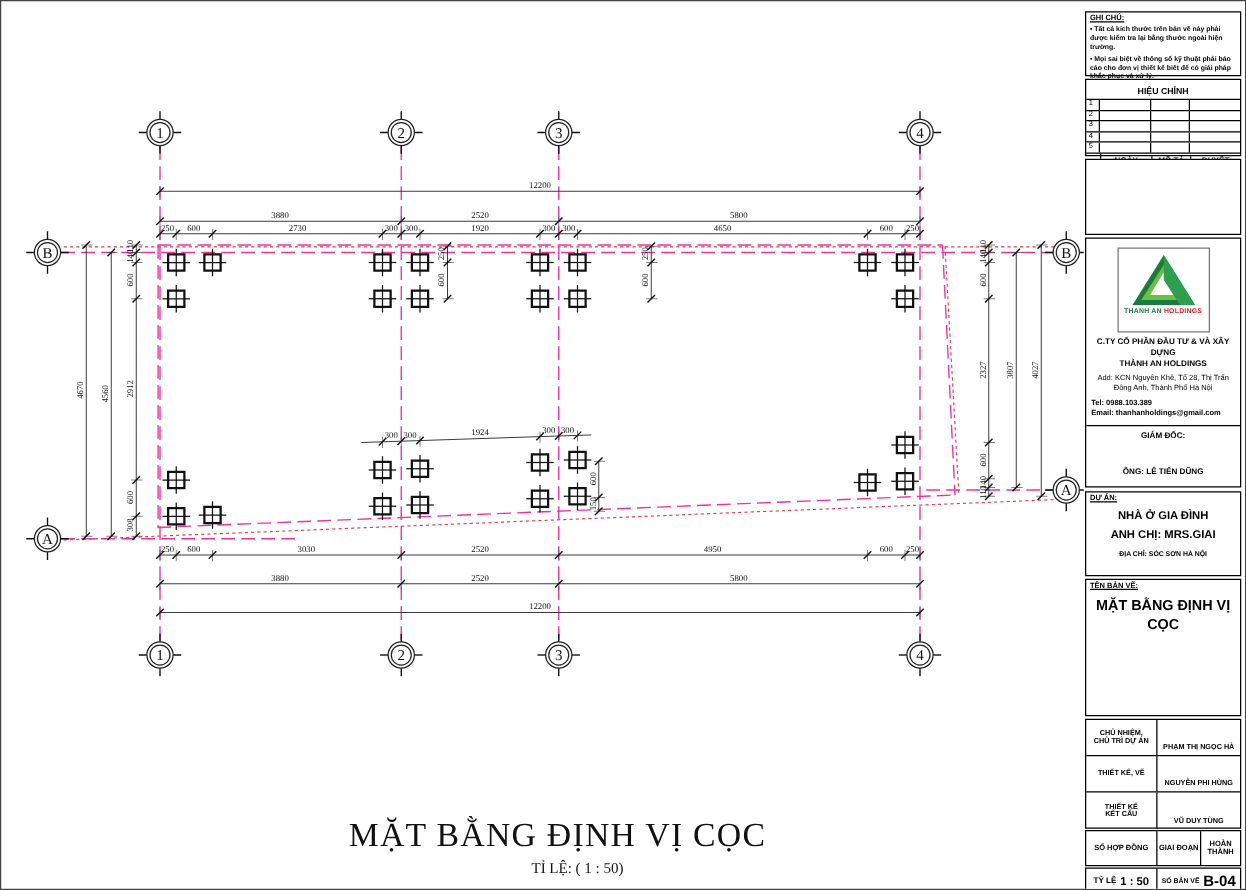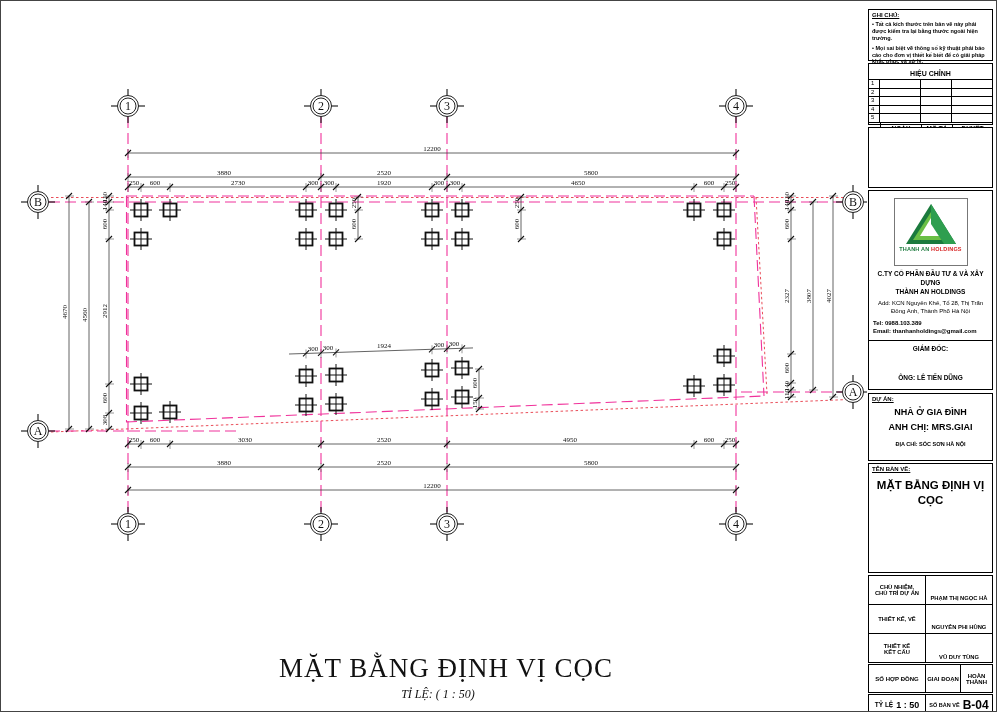--- a/index.html
+++ b/index.html
@@ -13,22 +13,22 @@
   .dl{stroke:#3c3c3c;stroke-width:0.8;fill:none;}
   .tk{stroke:#111;stroke-width:1.1;}
   .ext{stroke:#555;stroke-width:0.6;}
   .dt{font-size:7px;fill:#111;}
   .bub{stroke:#222;stroke-width:1;fill:#fff;}
   .bt{font-size:12px;fill:#111;}
   .pile{stroke:#111;stroke-width:1.8;fill:none;}
   .pcross{stroke:#111;stroke-width:1;}
   #main-title{position:absolute;left:240px;top:652px;width:410px;text-align:center;
       font-family:"Liberation Serif",serif;font-size:27px;color:#111;letter-spacing:1px;}
-  #main-scale{position:absolute;left:232px;top:686px;width:410px;text-align:center;
-      font-family:"Liberation Serif",serif;font-size:12px;color:#111;font-style:italic;}
+  #main-scale{position:absolute;left:256px;top:686px;width:410px;text-align:center;
+      font-family:"Liberation Serif",serif;font-size:12px;color:#111;}
   
   #tb{position:absolute;left:867px;top:4px;width:141px;height:705px;font-size:6px;color:#000;}
   .box{position:absolute;left:0;width:125px;border:1.2px solid #000;background:#fff;box-sizing:border-box;}
   .u{text-decoration:underline;font-weight:bold;}
   #notes{top:4px;height:52px;padding:2px 3px;font-size:6px;}
   #notes .ni{margin-top:3px;font-size:5.5px;font-weight:bold;line-height:1.25;}
   #rev{top:58px;height:62px;}
   .revhead{border-bottom:1px solid #000;text-align:center;font-weight:bold;font-size:7px;padding:6px 0 2px 0;}
   .revrow{display:flex;border-bottom:1px solid #000;height:7.5px;}
   .revrow .n{width:11px;border-right:1px solid #000;font-size:6px;padding-left:2px;box-sizing:border-box;}

